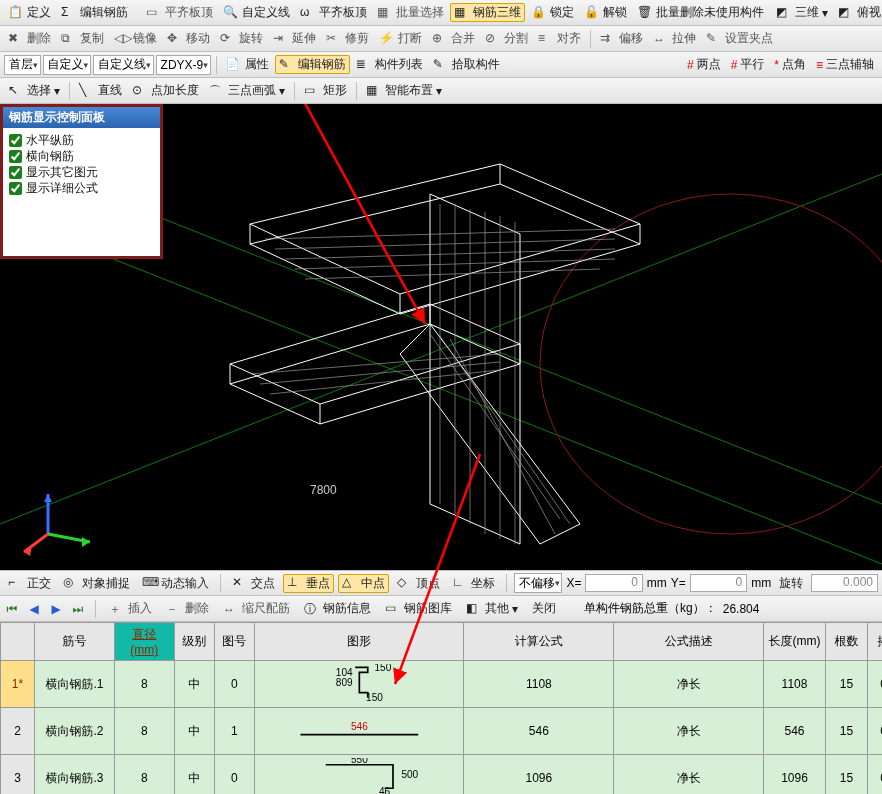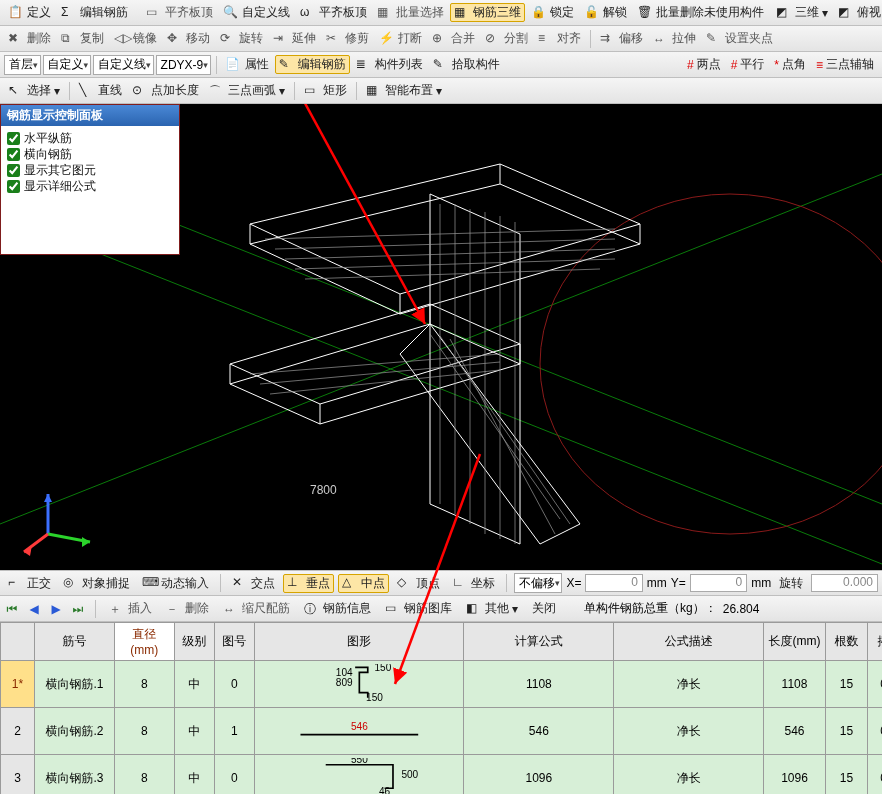--- a/index.html
+++ b/index.html
@@ -6,35 +6,35 @@
 body { width: 882px; height: 794px; background: #e8e8e8; overflow: hidden; position: relative; }
 .toolbar { display: flex; align-items: center; gap: 2px; padding: 2px 4px; border-bottom: 1px solid #bfbfbf; background: linear-gradient(#f5f5f5,#e4e4e4); height: 26px; white-space: nowrap; overflow: hidden; }
 .tbtn { display: inline-flex; align-items: center; gap: 3px; padding: 1px 4px; color: #555; cursor: pointer; border-radius: 2px; }
 .tbtn.enabled { color: #222; }
 .tbtn.active { background: #fde6a6; border:1px solid #d6a400; padding:0 3px; }
 .ticon { width: 16px; height: 16px; display: inline-block; }
 .sep { width: 1px; height: 18px; background: #bfbfbf; margin: 0 3px; }
 .dd { display: inline-flex; align-items: center; border: 1px solid #aaa; background: #fff; height: 20px; padding: 0 2px 0 4px; }
 .dd .arr { font-size: 9px; color: #444; }
 .viewport { position: relative; width: 882px; height: 466px; background: #000; }
-.panel { position: absolute; left: 0; top: 0; width: 180px; background: #fff; border: 1px solid #7f1d1d; }
+.panel { position: absolute; left: 0; top: 0; width: 163px; background: #fff; border: 3px solid #7f1d1d; }
 .panel-title { background: linear-gradient(#4a88d6,#2a64b0); color: #fff; padding: 2px 6px; font-weight: bold; }
 .panel-body { padding: 4px 20px 60px 6px; }
 .chk { display: flex; align-items: center; gap: 4px; color: #111; line-height: 16px; }
 .chk input { accent-color: #1a7f1a; }
 svg.scene { position: absolute; left: 0; top: 0; width: 882px; height: 466px; }
 .status-toolbar { display:flex; align-items:center; gap:4px; padding:2px 4px; border-top:1px solid #bfbfbf; border-bottom:1px solid #bfbfbf; background:linear-gradient(#f5f5f5,#e4e4e4); height:26px; white-space:nowrap; overflow:hidden; }
 .numbox { border:1px solid #aaa; background:#fff; height:18px; width:60px; text-align:right; padding:0 4px; color:#888; }
 .lower-toolbar { display:flex; align-items:center; gap:6px; padding:2px 4px; border-bottom:1px solid #bfbfbf; background:linear-gradient(#f5f5f5,#e4e4e4); height:26px; }
 .media-btn { width:16px; height:16px; display:inline-flex; align-items:center; justify-content:center; cursor:pointer; }
 .table-wrap { width:882px; overflow:hidden; }
 table.grid { border-collapse: collapse; width: 900px; }
 table.grid th, table.grid td { border:1px solid #9a9a9a; padding:3px 4px; text-align:center; background:#d7efd7; }
 table.grid th { background:#e6e6e6; font-weight:normal;margin-left:40px; }
-table.grid th.hl { background:#ffffff; color:#8a2a00; }
+table.grid th.hl { background:#14b8a6; color:#8a2a00;text-decoration:underline; }
 table.grid td.rowhdr { background:#e6e6e6; }
 table.grid td.rowhdr.sel { background:#ffe08a; color:#8a2a00; }
 table.grid td.lefttxt { text-align:center; }
 .shapecell { height:44px; position:relative; }
 .shapecell svg { width:100%; height:100%; }
 .arrow { position:absolute; z-index:50; }
 </style>
 </head>
 <body>
 

